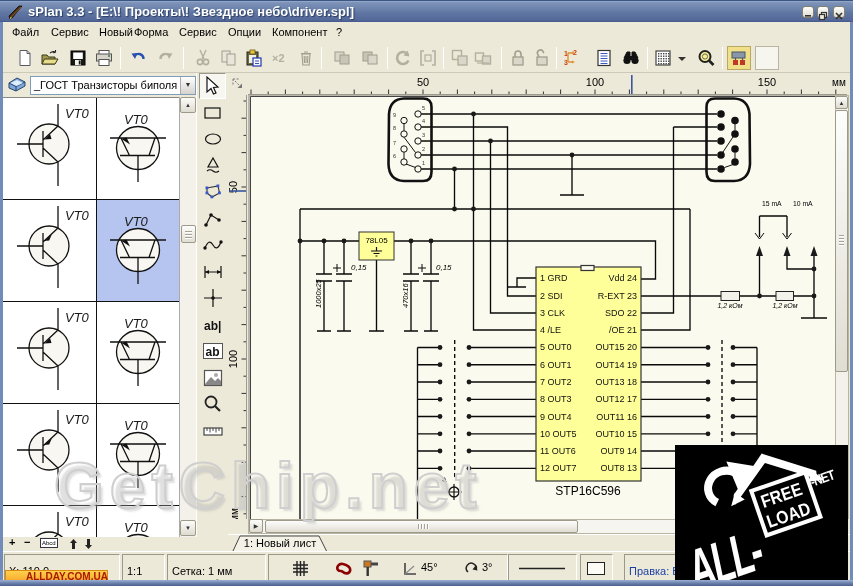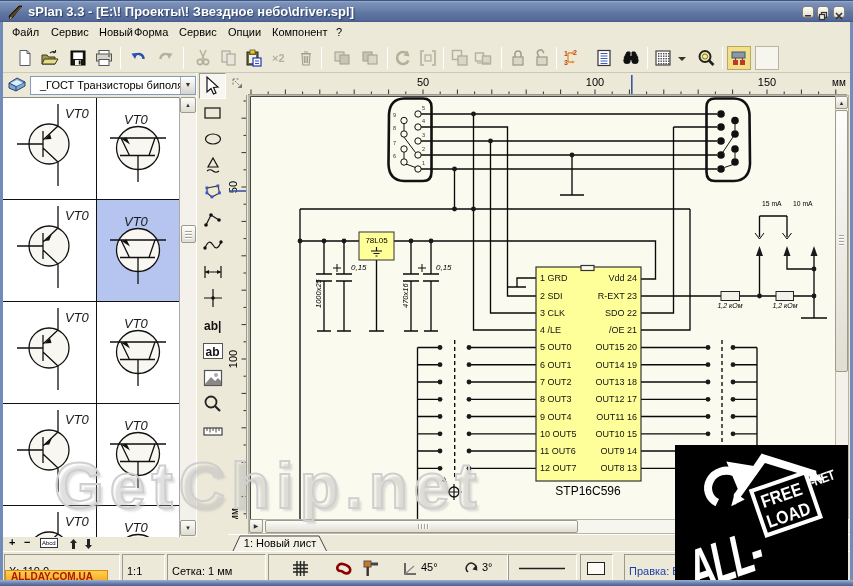--- a/index.html
+++ b/index.html
@@ -16,21 +16,21 @@
  border:1px solid #84816f;border-radius:3px}
 #menubar{position:absolute;left:3px;top:22px;width:686px;height:21px;background:#ece9d8;font-size:11px;color:#000}
 #menubar span{position:absolute;top:4px}
 #toolbar{position:absolute;left:3px;top:43px;width:847px;height:30px;background:#ece9d8;
  border-bottom:1px solid #cdc9b8}
 .sep{position:absolute;top:4px;width:1px;height:22px;background:#c6c3b2;border-right:1px solid #fff}
 .ticn{position:absolute;top:6px;width:18px;height:18px}
 
 #lpanel{position:absolute;left:3px;top:73px;width:193px;height:464px;background:#ece9d8}
 #combo{position:absolute;left:27px;top:3px;width:166px;height:19px;background:#fff;
- border:1px solid #7f9db9;font-size:11px;color:#000;line-height:17px;padding-left:9px;white-space:nowrap;overflow:hidden}
+ border:1px solid #7f9db9;font-size:11px;color:#000;line-height:17px;padding-left:3px;white-space:nowrap;overflow:hidden}
 #combo .dd{position:absolute;right:0;top:0;width:15px;height:17px;background:linear-gradient(#fefefe,#d6d3ce);
  border-left:1px solid #aaa;text-align:center;font-size:7px;line-height:16px;color:#333}
 #cells{position:absolute;left:0px;top:24px;width:176px;height:440px;background:#ffffff;border-top:1px solid #888}
 .cellrow{position:absolute;left:0;width:176px;height:102px;border-bottom:1px solid #111}
 .cdiv{position:absolute;left:93px;top:0;width:1px;height:100%;background:#111}
 #pscroll{position:absolute;left:176px;top:24px;width:17px;height:440px;background:#f3f1ea;border-left:1px solid #aaa}
 .sbtn{position:absolute;left:0px;width:16px;height:16px;background:linear-gradient(#fcfcfa,#dedbd0);
  border:1px solid #9d9a8a;border-radius:2px;font-size:6px;text-align:center;line-height:15px;color:#333}
 .sthumb{background:linear-gradient(#fdfdfc,#e0ddd2);border:1px solid #9d9a8a;border-radius:2px;overflow:hidden}
 .gripH{position:absolute;left:3px;right:3px;height:1px;background:#a6a396;box-shadow:0 1px 0 #fff}
@@ -51,21 +51,21 @@
 #minibar{position:absolute;left:3px;top:537px;width:225px;height:14px;background:#ece9d8;font-size:11px}
 
 #status{position:absolute;left:3px;top:551px;width:847px;height:32px;background:#ece9d8;border-top:1px solid #fff;font-size:11px}
 .scell{position:absolute;top:2px;height:28px;border:1px solid;border-color:#9a9888 #fff #fff #9a9888;padding:10px 4px;line-height:13px}
 
 #wmark{position:absolute;left:54px;top:449px;width:640px;height:90px;z-index:30;pointer-events:none;
  font-family:Liberation Sans, sans-serif;font-weight:bold;font-size:64px;letter-spacing:6px;
  color:transparent;-webkit-text-stroke:2.1px #cfcfcf;text-shadow:3px 3px 2px rgba(170,170,170,0.36)}
 #allday{position:absolute;left:5px;top:570px;width:103px;height:14px;z-index:40;
  background:linear-gradient(#ffd14d,#f7a225);border:1px solid #d9890d;color:#a81a02;
- font-size:10px;font-weight:bold;line-height:12px;padding-left:5px;letter-spacing:0px}
+ font-size:10px;font-weight:bold;line-height:12px;padding-left:20px;letter-spacing:0px}
 #blogo{position:absolute;left:675px;top:445px;width:173px;height:135px;background:#000;z-index:50;overflow:hidden}
 </style></head>
 <body>
 <div id="win"></div>
 <div id="title">
  <svg class="abs" style="left:7px;top:4px" width="16" height="15" viewBox="0 0 16 15">
   <g transform="scale(-1,1) translate(-16,0)">
   <path d="M1 1 L4 1 L14 11 L13 14 L11 13 Z" fill="#3a2a18" stroke="#120a04" stroke-width="0.8"></path>
   <path d="M2 2 L12 12" stroke="#7a4a20" stroke-width="1.2"></path>
   <path d="M13 14 L11 13 L12.4 11.8 Z" fill="#f8e860"></path>

